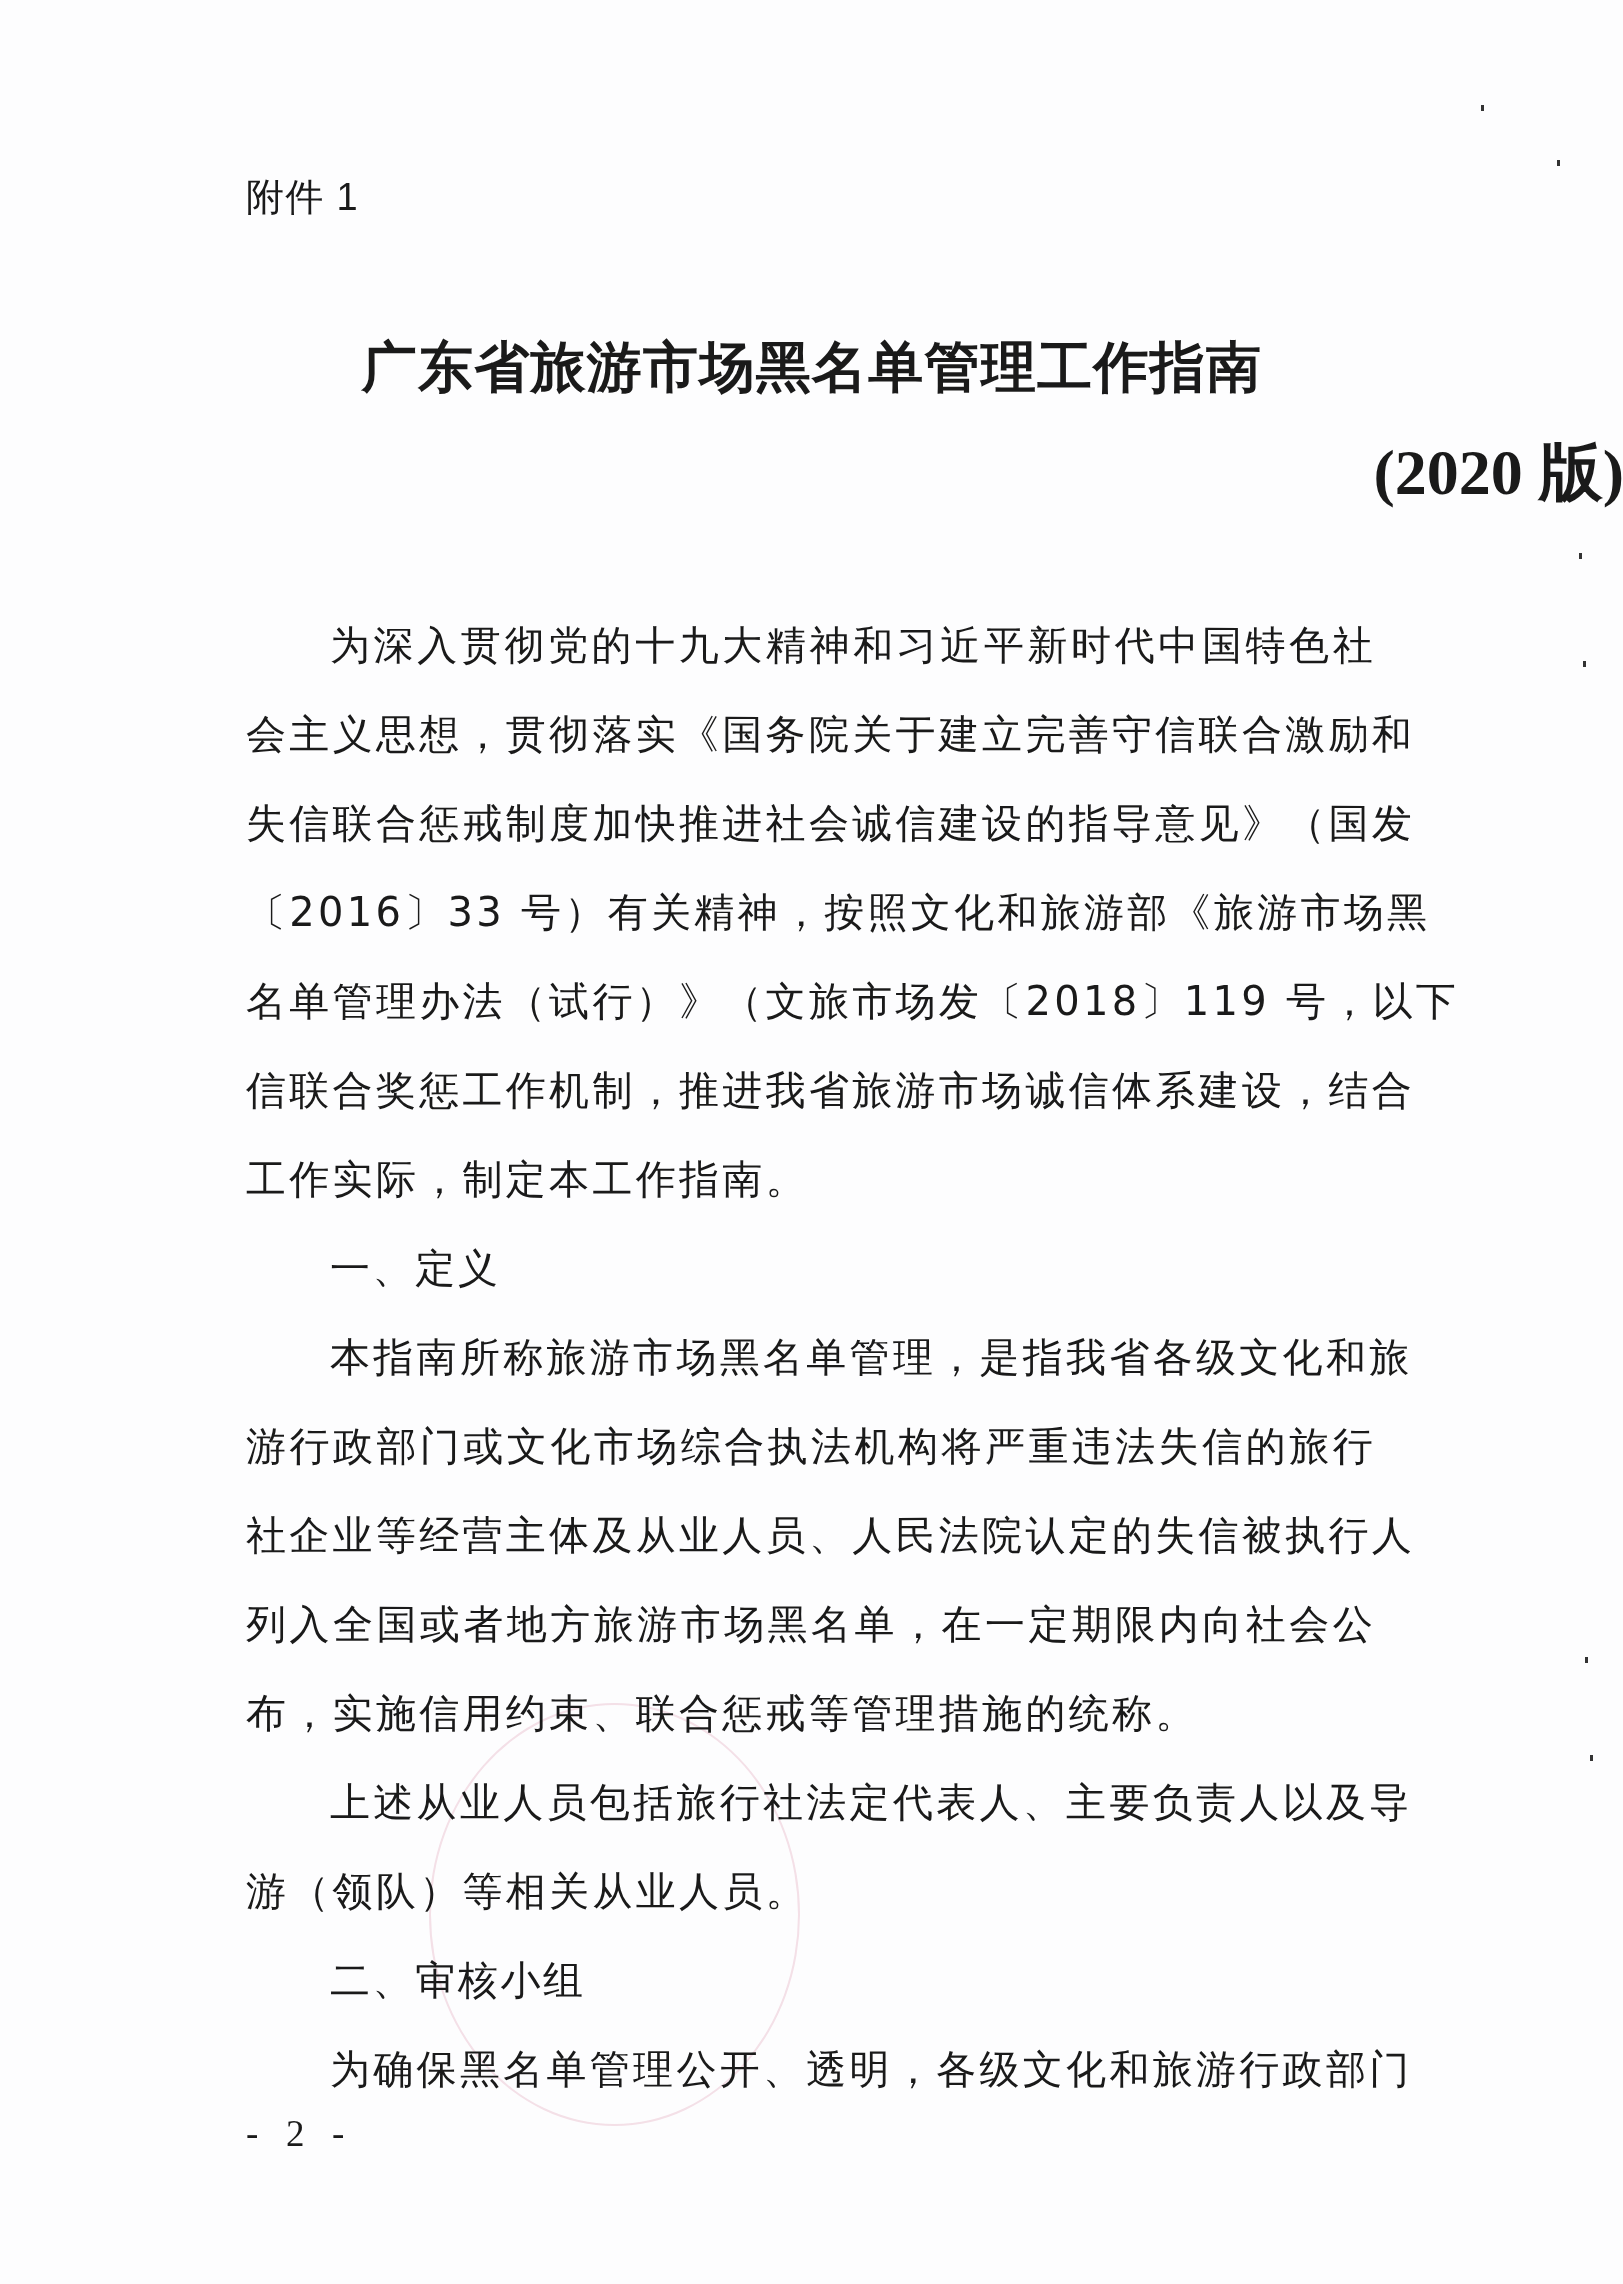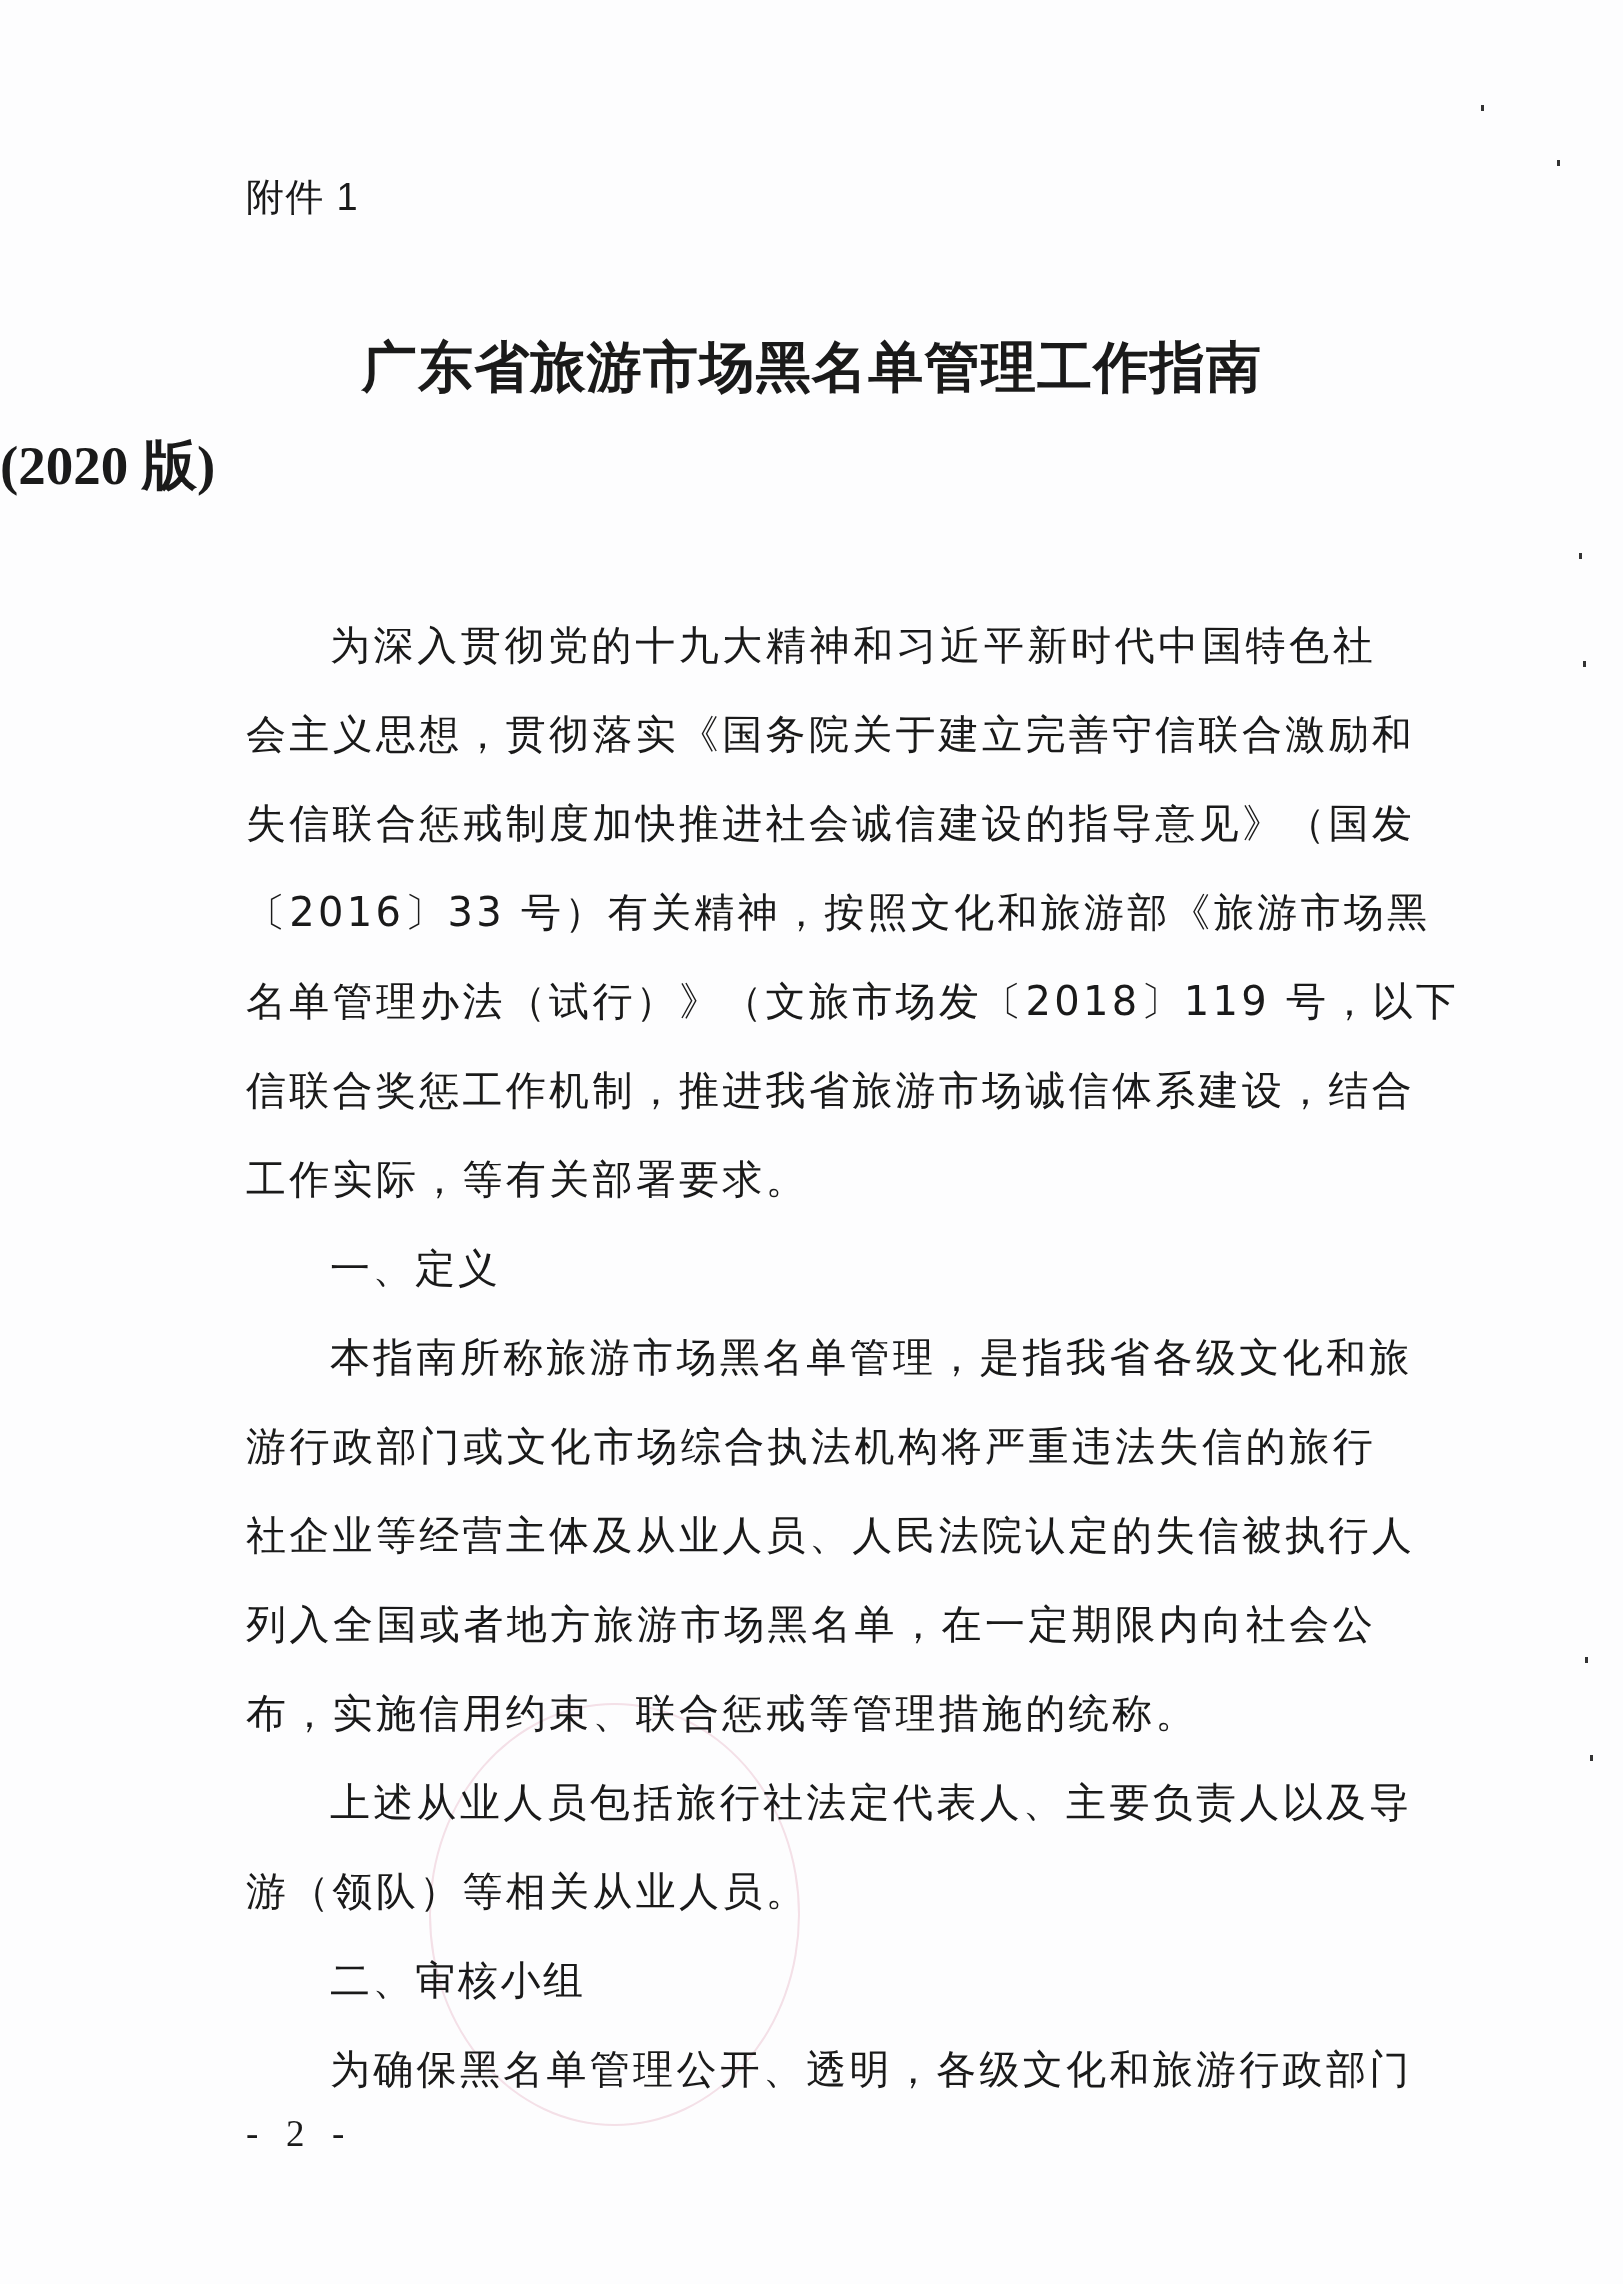--- a/index.html
+++ b/index.html
@@ -1,21 +1,21 @@
 <!DOCTYPE html>
 <html style="font-size:10.5px"><head>
 <meta charset="utf-8">
 <style>
   html, body { margin:0; padding:0; }
   body { width:1624px; height:2284px; background:#fdfdfe; position:relative; overflow:hidden;
          font-family:"DejaVu Sans", sans-serif; color:#1a1a1a; }
   .page { position:absolute; left:0; top:0; width:1624px; height:2284px;padding-left:17px; }
   .attach { position:absolute; left:246px; top:172px; font-size:38px; font-family:"Liberation Sans", sans-serif; letter-spacing:1.3px; }
   .title1 { position:absolute; left:0; width:1624px; top:331px; text-align:center; font-size:55px; font-weight:bold; font-family:"DejaVu Serif", serif; letter-spacing:1.3px; }
-  .title2 { position:absolute; left:0; width:1624px; top:429px; text-align:left; font-size:55px; font-weight:bold; font-family:"Liberation Serif", serif; }
+  .title2 { position:absolute; left:0; width:1624px; top:429px; text-align:right; font-size:64px; font-weight:bold; font-family:"Liberation Serif", serif; }
   .body { position:absolute; left:246px; width:1130px; top:616px; }
   .line { height:89px; font-size:40px; line-height:59px; white-space:nowrap; letter-spacing:3.3px; text-align:justify; text-align-last:justify; }
   .line.indent { padding-left:84px; }
   .line.last { text-align-last:left; }
   .line.heading { font-weight:normal; text-align-last:left; letter-spacing:2.6px; }
   .pagenum { position:absolute; left:246px; top:2112px; font-size:37px; font-family:"Liberation Serif", serif; letter-spacing:9.2px; }
   .stamp { position:absolute; left:429px; top:1703px; width:367px; height:419px; border-radius:50%; border:2.6px solid rgba(225,170,190,0.35); }
   .speck { position:absolute; width:3.3px; height:5.9px; background:#333; }
 </style>
 </head>
@@ -34,21 +34,21 @@
   <div class="title1">广东省旅游市场黑名单管理工作指南</div>
   <div class="title2">(2020 版)</div>
 
   <div class="body" id="body-lines">
       <div class="line indent">为深入贯彻党的十九大精神和习近平新时代中国特色社</div>
       <div class="line">会主义思想，贯彻落实《国务院关于建立完善守信联合激励和</div>
       <div class="line">失信联合惩戒制度加快推进社会诚信建设的指导意见》（国发</div>
       <div class="line">〔2016〕33 号）有关精神，按照文化和旅游部《旅游市场黑</div>
       <div class="line">名单管理办法（试行）》（文旅市场发〔2018〕119 号，以下</div>
       <div class="line">信联合奖惩工作机制，推进我省旅游市场诚信体系建设，结合</div>
-      <div class="line last">工作实际，等有关部署要求。</div>
+      <div class="line last">工作实际，制定本工作指南。</div>
       <div class="line heading indent">一、定义</div>
       <div class="line indent">本指南所称旅游市场黑名单管理，是指我省各级文化和旅</div>
       <div class="line">游行政部门或文化市场综合执法机构将严重违法失信的旅行</div>
       <div class="line">社企业等经营主体及从业人员、人民法院认定的失信被执行人</div>
       <div class="line">列入全国或者地方旅游市场黑名单，在一定期限内向社会公</div>
       <div class="line last">布，实施信用约束、联合惩戒等管理措施的统称。</div>
       <div class="line indent">上述从业人员包括旅行社法定代表人、主要负责人以及导</div>
       <div class="line last">游（领队）等相关从业人员。</div>
       <div class="line heading indent">二、审核小组</div>
       <div class="line indent">为确保黑名单管理公开、透明，各级文化和旅游行政部门</div>

